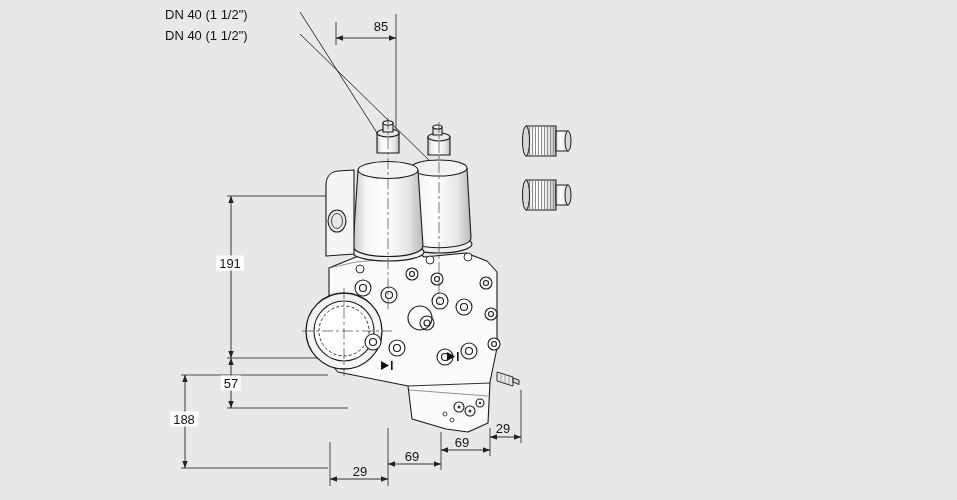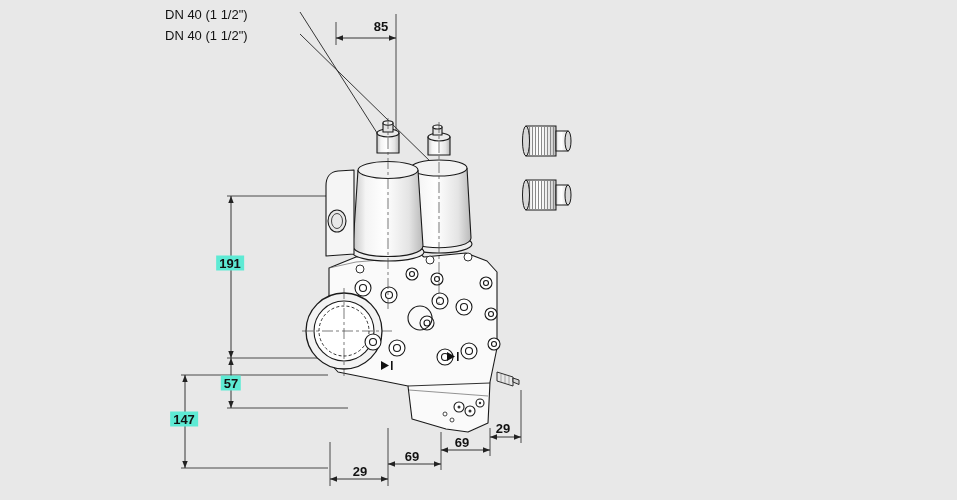--- a/index.html
+++ b/index.html
@@ -1,21 +1,21 @@
 <!DOCTYPE html>
 <html><head>
 <meta charset="utf-8">
 <style>
   html,body{margin:0;padding:0;background:#e8e8e8;}
   .canvas{position:relative;width:957px;height:500px;background:#e8e8e8;
           font-family:"Liberation Sans",sans-serif;overflow:hidden;}
   .canvas svg{position:absolute;left:0;top:0;}
   .label{position:absolute;font-size:13px;color:#121212;white-space:nowrap;line-height:15px;}
-  .c{transform:translate(-50%,-50%);font-weight:bold;}
-  .ko{background:#5eead4;padding:0 3px;}
+  .c{transform:translate(-50%,-50%);}
+  .ko{background:#ffffff;padding:0 3px;}
 </style>
 </head>
 <body>
 
 <div class="canvas">
 
   <svg width="957" height="500" viewBox="0 0 957 500">
     <defs>
       <marker id="mE" viewBox="0 0 10 10" refX="9" refY="5" markerWidth="9" markerHeight="9" orient="auto">
         <path d="M0,1.5 L9,5 L0,8.5 Z" fill="#222"></path>
@@ -191,20 +191,20 @@
       </g>
     </g>
   </svg>
 
   <div class="label" style="left:165px;top:7px">DN 40 (1 1/2")</div>
   <div class="label" style="left:165px;top:28px">DN 40 (1 1/2")</div>
 
   <div class="label c" style="left:381px;top:26px">85</div>
   <div class="label c ko" style="left:230px;top:263px">191</div>
   <div class="label c ko" style="left:231px;top:383px">57</div>
-  <div class="label c ko" style="left:184px;top:419px">147</div>
+  <div class="label c ko" style="left:184px;top:419px">188</div>
 
   <div class="label c" style="left:360px;top:471px">29</div>
   <div class="label c" style="left:412px;top:456px">69</div>
   <div class="label c" style="left:462px;top:442px">69</div>
   <div class="label c" style="left:503px;top:428px">29</div>
 
 </div>
 
 </body></html>

